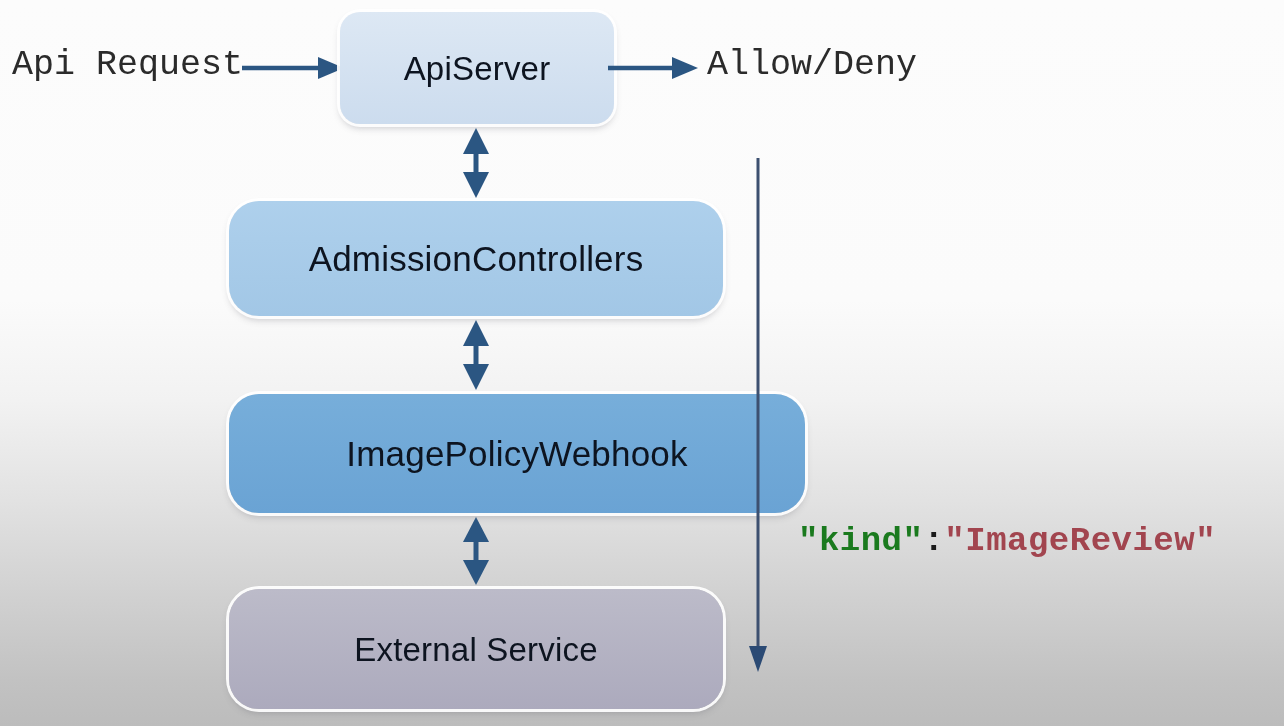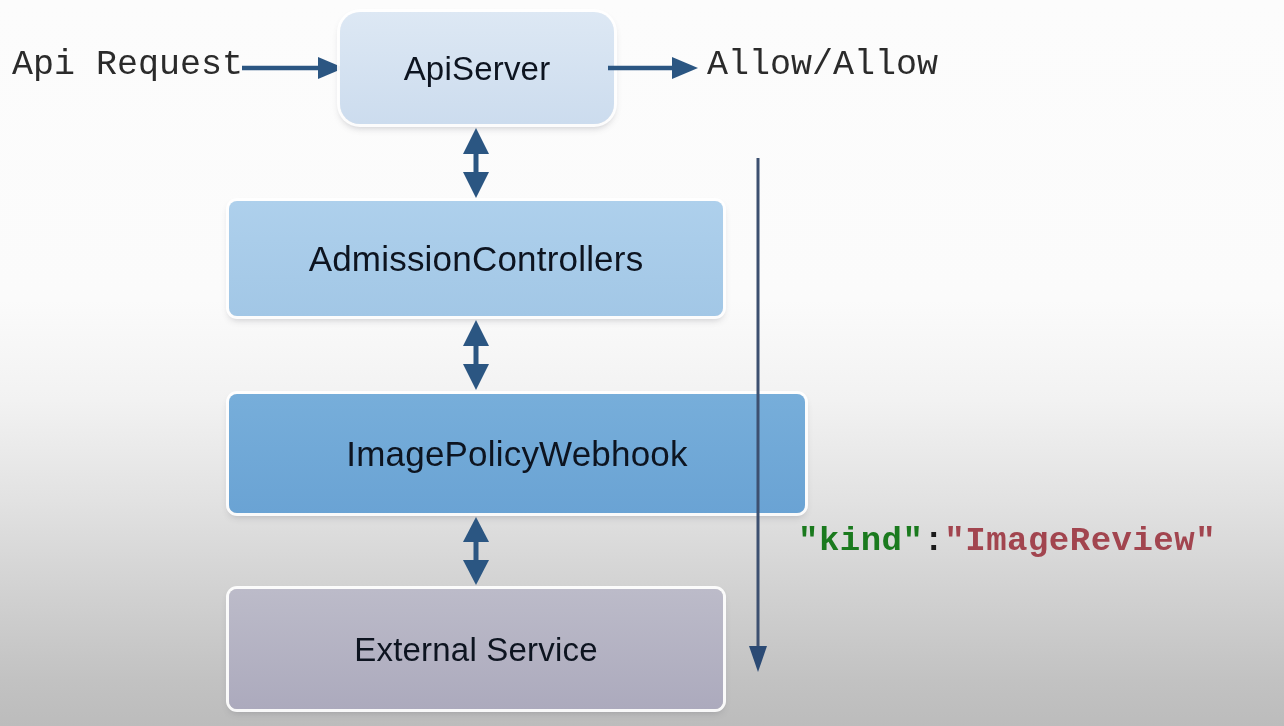--- a/index.html
+++ b/index.html
@@ -23,21 +23,21 @@
     font-family: "Liberation Sans", sans-serif;
   }
 
   
   .node {
     position: absolute;
     box-sizing: border-box;
     display: flex;
     align-items: center;
     justify-content: center;
-    border-radius: 8px;
+    border-radius: 30px;
     color: #0d1420;
     letter-spacing: 0.2px;
     box-shadow:
       0 0 0 3px rgba(255,255,255,0.92),
       0 4px 7px rgba(90,90,100,0.30);
   }
   .node .node-label {
     line-height: 1;
     white-space: nowrap;
   }
@@ -121,21 +121,21 @@
 
   <div class="node" id="node-apiserver">
     <span class="node-label">ApiServer</span>
   </div>
 
   <svg class="arrow-svg" id="arrow-response" viewBox="0 0 92 36">
     <line x1="0" y1="18" x2="66" y2="18" stroke="#2b5682" stroke-width="4.5"></line>
     <path d="M 64 7 L 90 18 L 64 29 Z" fill="#2b5682"></path>
   </svg>
 
-  <div class="side-label" id="label-allow-deny">Allow/Allow</div>
+  <div class="side-label" id="label-allow-deny">Allow/Deny</div>
 
   <svg class="arrow-svg" id="arrow-api-adm" viewBox="0 0 42 74">
     <line x1="21" y1="22" x2="21" y2="52" stroke="#2b5682" stroke-width="5"></line>
     <path d="M 8 28 L 21 2 L 34 28 Z" fill="#2b5682"></path>
     <path d="M 8 46 L 21 72 L 34 46 Z" fill="#2b5682"></path>
   </svg>
 
   <div class="node" id="node-admission">
     <span class="node-label">AdmissionControllers</span>
   </div>

